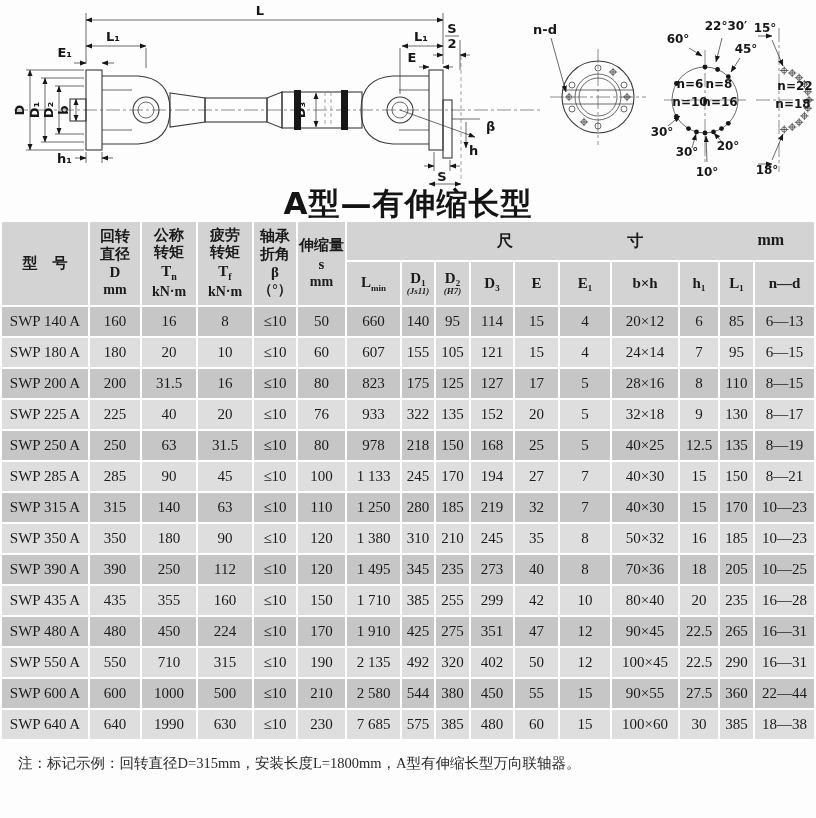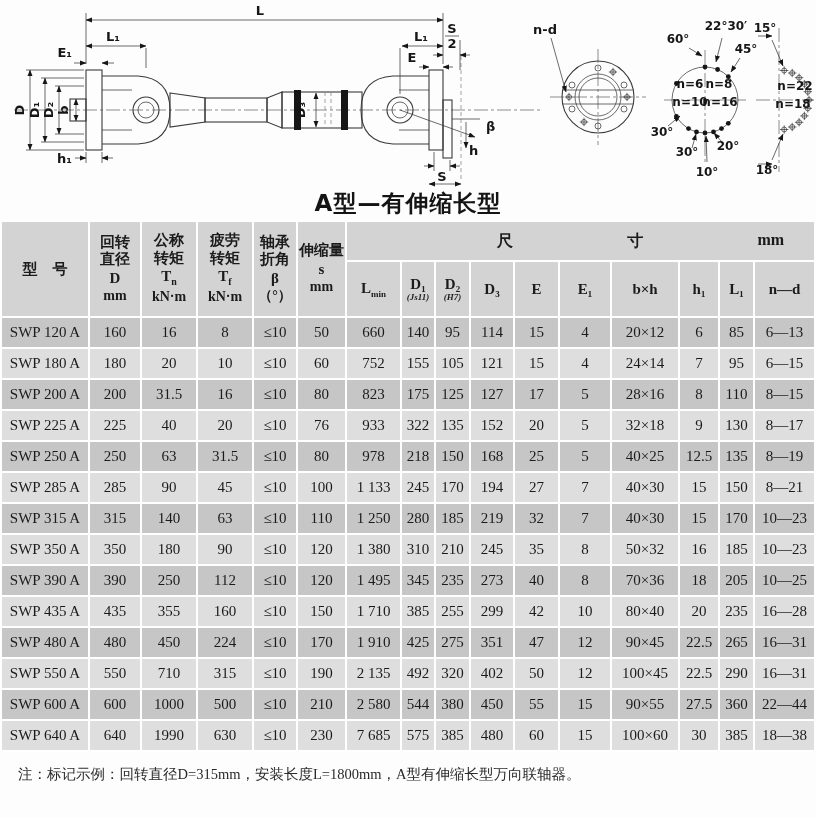--- a/index.html
+++ b/index.html
@@ -2,27 +2,27 @@
 <html><head>
 <meta charset="utf-8">
 <style>
   html,body{margin:0;padding:0;}
   body{width:816px;height:818px;background:#fdfdfd;overflow:hidden;
        font-family:"Liberation Serif","DejaVu Serif",serif;color:#1b1b1b;}
   .page{position:relative;width:816px;height:818px;}
   .drawing-area{width:816px;height:190px;background:#fdfdfd;}
   .drawing-title{height:30px;line-height:26px;text-align:center;
        font-family:"DejaVu Sans","Liberation Sans",sans-serif;
-       font-weight:bold;font-size:23px;letter-spacing:1px;color:#141414;}
+       font-weight:bold;font-size:31px;letter-spacing:1px;color:#141414;}
   
   table.spec{width:816px;table-layout:fixed;border-collapse:separate;border-spacing:2px;background:#fff;}
   table.spec th,table.spec td{background:#d3d3d3;text-align:center;vertical-align:middle;padding:0;overflow:hidden;}
   thead th{font-weight:bold;font-size:15px;}
   tr.hdr-top th{height:38px;}
-  tr.hdr-sub th{height:54px;}
+  tr.hdr-sub th{height:43px;}
   tbody td{height:29px;font-size:15px;}
   tbody tr:nth-child(odd) td{background:#c6c6c6;}
   tbody tr:nth-child(even) td{background:#dedede;}
   .hdr-cn{white-space:pre-line;line-height:1.18;font-size:15px;}
   .hdr-sym{font-size:15px;line-height:1.2;}
   .hdr-sym sub{font-size:10px;}
   .hdr-unit{font-size:14px;line-height:1.25;}
   .tol{font-size:9px;font-weight:bold;line-height:1.1;font-style:italic;}
   .dims-band{display:flex;justify-content:space-between;padding:0 30px 0 150px;font-size:16px;}
   
@@ -311,21 +311,21 @@
         <th>E</th>
         <th>E₁</th>
         <th>b×h</th>
         <th>h₁</th>
         <th>L₁</th>
         <th>n—d</th>
       </tr>
     </thead>
     <tbody>
         <tr>
-          <td>SWP 120 A</td>
+          <td>SWP 140 A</td>
           <td>160</td>
           <td>16</td>
           <td>8</td>
           <td>≤10</td>
           <td>50</td>
           <td>660</td>
           <td>140</td>
           <td>95</td>
           <td>114</td>
           <td>15</td>
@@ -335,21 +335,21 @@
           <td>85</td>
           <td>6—13</td>
         </tr>
         <tr>
           <td>SWP 180 A</td>
           <td>180</td>
           <td>20</td>
           <td>10</td>
           <td>≤10</td>
           <td>60</td>
-          <td>752</td>
+          <td>607</td>
           <td>155</td>
           <td>105</td>
           <td>121</td>
           <td>15</td>
           <td>4</td>
           <td>24×14</td>
           <td>7</td>
           <td>95</td>
           <td>6—15</td>
         </tr>

